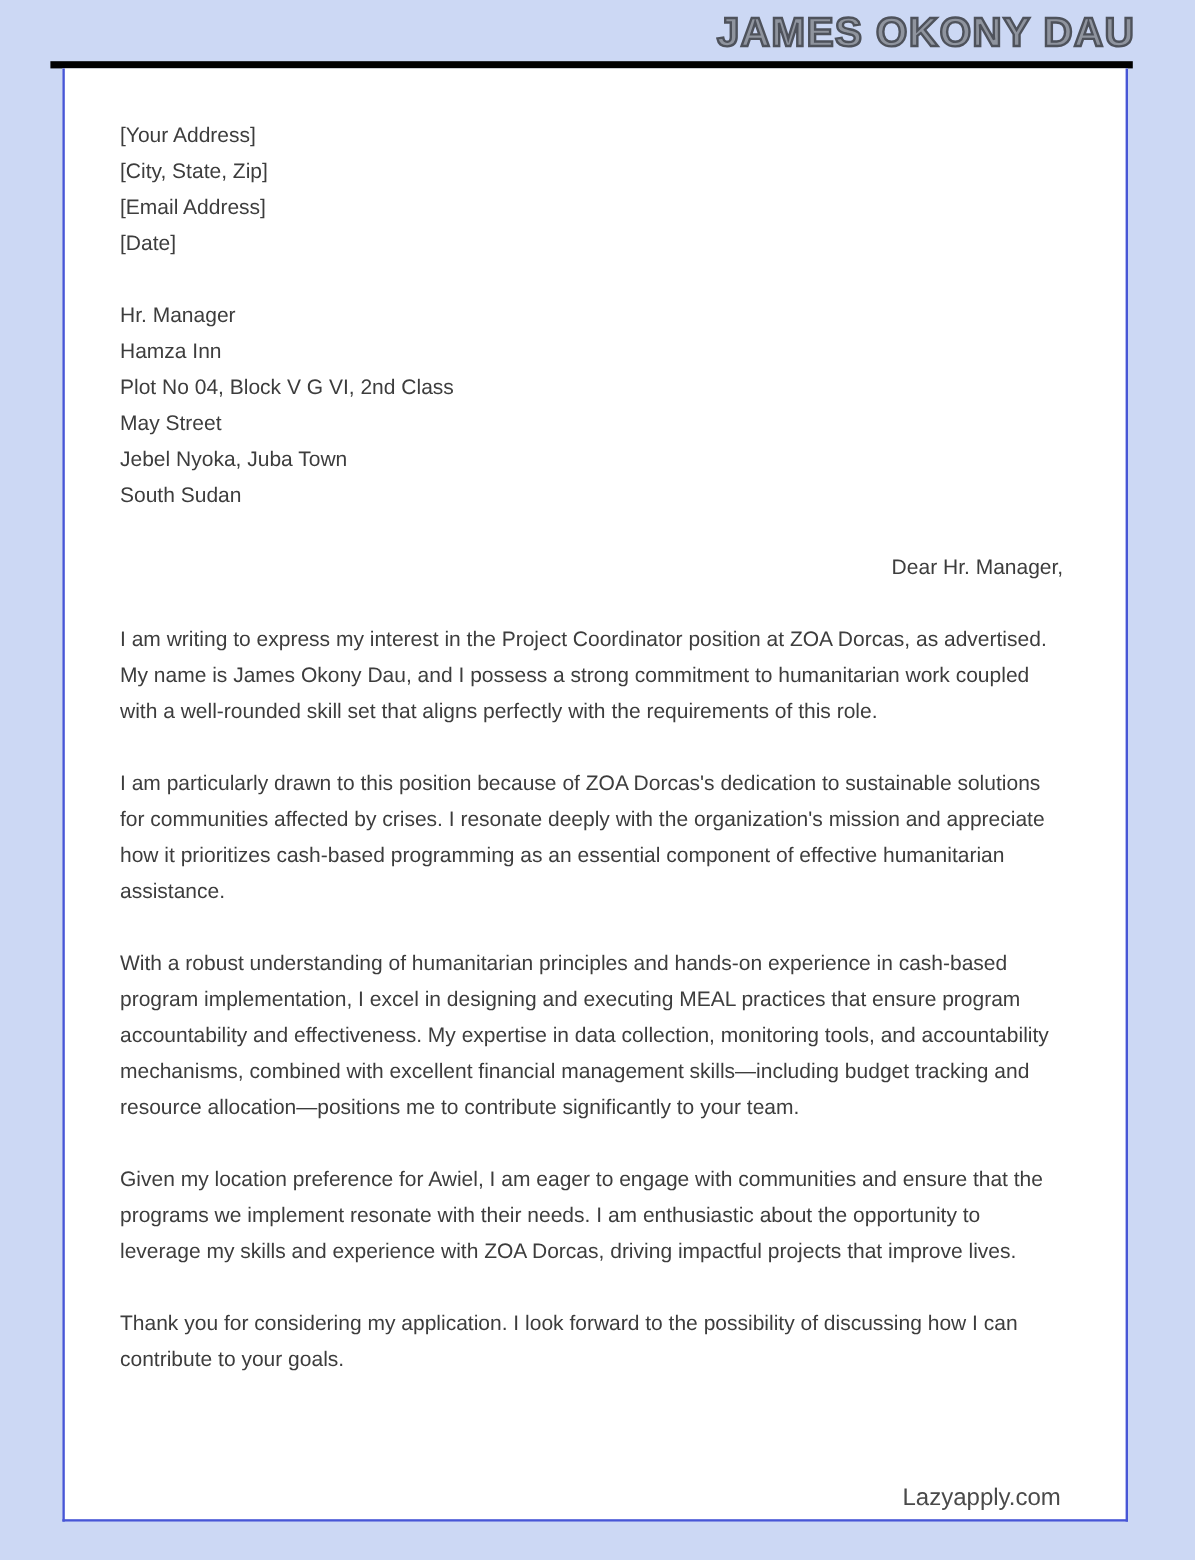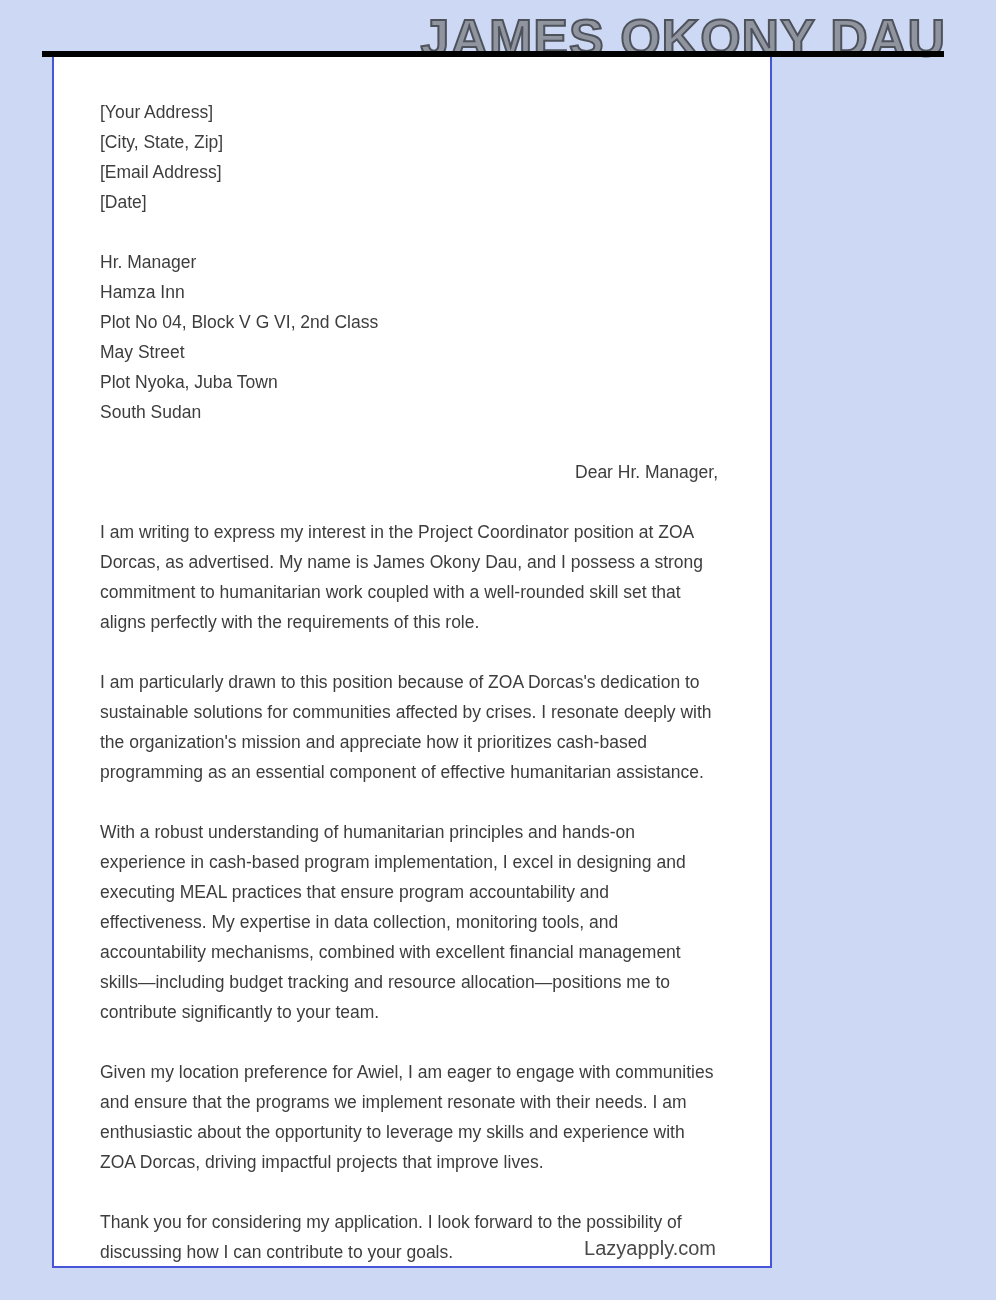--- a/index.html
+++ b/index.html
@@ -12,41 +12,41 @@
     height: 1300px;
     background: #ccd8f4;
     overflow: hidden;
     position: relative;
     font-family: "Liberation Sans", sans-serif;
   }
   .header-name {
     position: absolute;
     top: 8px;
     right: 50px;
-    font-size: 52px;
+    font-size: 34px;
     font-weight: 700;
     letter-spacing: 1px;
     text-transform: uppercase;
     color: #8f949e;
     -webkit-text-stroke: 2px #4e525b;
     white-space: nowrap;
   }
   .header-bar {
     position: absolute;
     top: 51px;
     left: 42px;
     width: 902px;
     height: 6px;
     background: #000000;
   }
   .page {
     position: absolute;
     top: 57px;
     left: 52px;
-    width: 720px;
+    width: 888px;
     height: 1211px;
     background: #ffffff;
     border: 2px solid #4756d6;
     border-top: none;
     overflow: hidden;
   }
   .letter {
     padding: 40px 52px 0 46px;
     color: #3d3d3d;
     font-size: 17.5px;
@@ -80,21 +80,21 @@
       <p>[City, State, Zip]</p>
       <p>[Email Address]</p>
       <p>[Date]</p>
     </div>
 
     <div class="addr-block">
       <p>Hr. Manager</p>
       <p>Hamza Inn</p>
       <p>Plot No 04, Block V G VI, 2nd Class</p>
       <p>May Street</p>
-      <p>Plot Nyoka, Juba Town</p>
+      <p>Jebel Nyoka, Juba Town</p>
       <p>South Sudan</p>
     </div>
 
     <p class="salutation">Dear Hr. Manager,</p>
 
     <p class="para">I am writing to express my interest in the Project Coordinator position at ZOA Dorcas, as advertised. My name is James Okony Dau, and I possess a strong commitment to humanitarian work coupled with a well-rounded skill set that aligns perfectly with the requirements of this role.</p>
     <p class="para">I am particularly drawn to this position because of ZOA Dorcas's dedication to sustainable solutions for communities affected by crises. I resonate deeply with the organization's mission and appreciate how it prioritizes cash-based programming as an essential component of effective humanitarian assistance.</p>
     <p class="para">With a robust understanding of humanitarian principles and hands-on experience in cash-based program implementation, I excel in designing and executing MEAL practices that ensure program accountability and effectiveness. My expertise in data collection, monitoring tools, and accountability mechanisms, combined with excellent financial management skills—including budget tracking and resource allocation—positions me to contribute significantly to your team.</p>
     <p class="para">Given my location preference for Awiel, I am eager to engage with communities and ensure that the programs we implement resonate with their needs. I am enthusiastic about the opportunity to leverage my skills and experience with ZOA Dorcas, driving impactful projects that improve lives.</p>
     <p class="para">Thank you for considering my application. I look forward to the possibility of discussing how I can contribute to your goals.</p>

